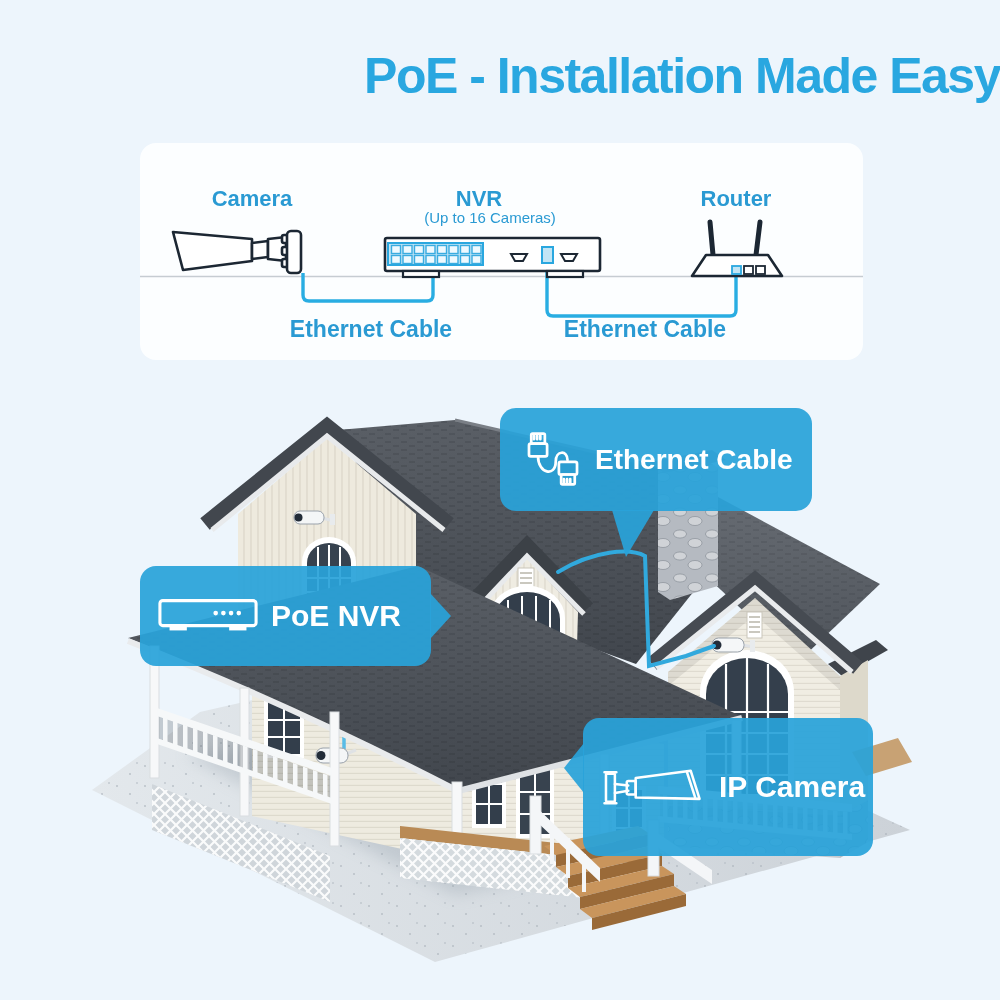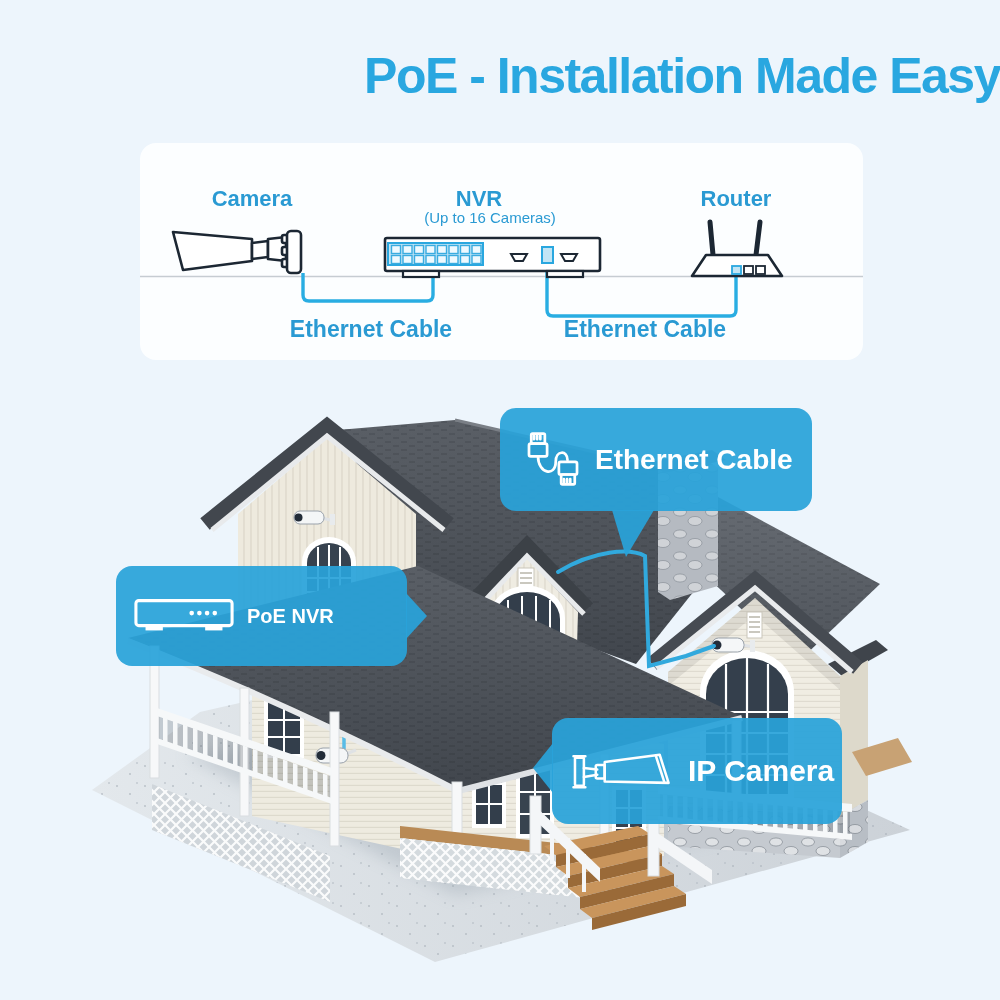--- a/index.html
+++ b/index.html
@@ -14,24 +14,24 @@
   .dlabel.cable{font-size:23px}
   .banner{position:absolute;display:flex;align-items:center;background:rgba(41,163,217,0.93);border-radius:16px;color:#fff;font-weight:700;z-index:5}
   .banner .txt{white-space:nowrap}
   .ptr{position:absolute;width:0;height:0}
   .ptr-down{left:112px;top:100%;margin-top:-1px;border-left:14px solid transparent;border-right:28px solid transparent;border-top:47px solid rgba(41,163,217,0.93)}
   .ptr-right{left:100%;top:27px;margin-left:-1px;border-top:23px solid transparent;border-bottom:23px solid transparent;border-left:21px solid rgba(41,163,217,0.93)}
   .ptr-left{right:100%;top:25px;margin-right:-1px;border-top:25px solid transparent;border-bottom:25px solid transparent;border-right:20px solid rgba(41,163,217,0.93)}
   .banner-eth{left:500px;top:408px;width:312px;height:103px;font-size:28px}
   .banner-eth .icon{margin-left:24px}
   .banner-eth .txt{margin-left:13px}
-  .banner-nvr{left:116px;top:566px;width:291px;height:100px;font-size:20px}
+  .banner-nvr{left:140px;top:566px;width:291px;height:100px;font-size:30px}
   .banner-nvr .icon{margin-left:18px}
   .banner-nvr .txt{margin-left:13px}
-  .banner-cam{left:552px;top:718px;width:290px;height:106px;font-size:30px}
+  .banner-cam{left:583px;top:718px;width:290px;height:138px;font-size:30px}
   .banner-cam .icon{margin-left:20px}
   .banner-cam .txt{margin-left:12px}
 </style>
 </head>
 <body>
 
 <div class="canvas">
 
   <div class="title">PoE - Installation Made Easy</div>
 

